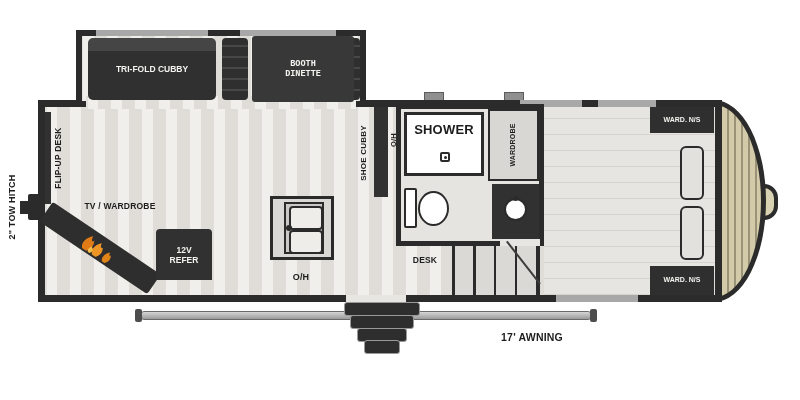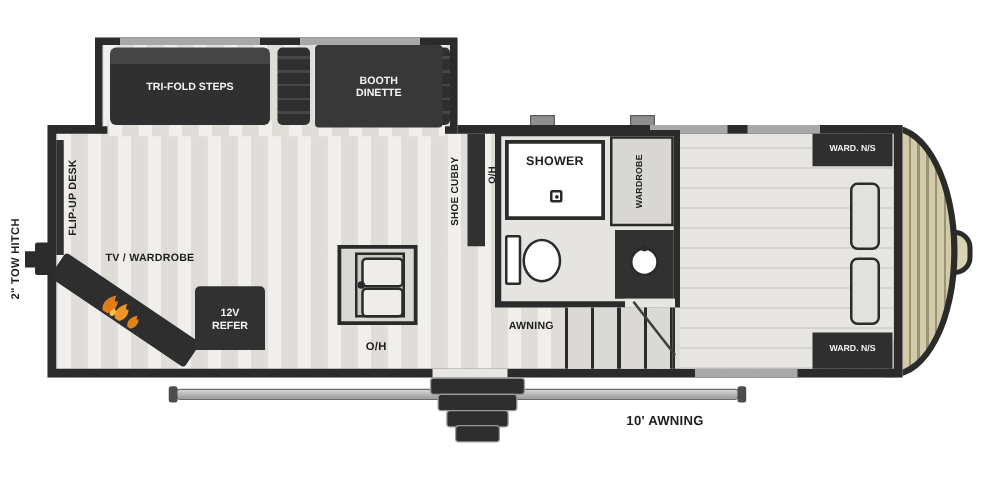--- a/index.html
+++ b/index.html
@@ -51,21 +51,21 @@
   #hitch-pin-b{left:20px;top:201px;width:8px;height:13px;background:#2b2b2b;z-index:6;}
 
   
   #sofa{left:88px;top:38px;width:128px;height:62px;border-radius:5px;
     background:linear-gradient(180deg,#454545 0 13px,#303030 13px);}
   #sofa span{font-size:8.5px;white-space:nowrap;}
   #bench-l{left:222px;top:38px;width:26px;height:62px;border-radius:4px;
     background:repeating-linear-gradient(0deg,#2f2f2f 0 9px,#474747 9px 11px);}
   #bench-r{left:336px;top:38px;width:24px;height:62px;border-radius:4px;
     background:repeating-linear-gradient(0deg,#2f2f2f 0 9px,#474747 9px 11px);}
-  #dinette-table{left:252px;top:36px;width:102px;height:66px;background:#383838;border-radius:3px;}
+  #dinette-table{left:252px;top:36px;width:102px;height:66px;background:#383838;border-radius:3px;font-family:Liberation Mono, monospace;}
   #dinette-table span{font-size:8.5px;width:56px;}
 
   
   #desk-strip{left:45px;top:112px;width:6px;height:92px;}
   #desk-label{left:59px;top:158px;font-size:8.5px;}
   #tv-label{left:120px;top:207px;font-size:8.5px;white-space:nowrap;}
   #fireplace{left:100px;top:248px;width:130px;height:24px;background:#2e2e2e;border-radius:3px;
     transform:translate(-50%,-50%) rotate(34deg);display:flex;align-items:center;justify-content:center;z-index:6;}
   #pantry{left:42px;top:204px;width:118px;height:91px;background:#2f2f2f;z-index:6;
     clip-path:polygon(0 6%,100% 90%,100% 100%,0 100%);}
@@ -86,21 +86,21 @@
   #oh-kitchen{left:301px;top:277px;font-size:9px;}
 
   
   #shoe-wall{left:374px;top:107px;width:14px;height:90px;}
   #shoe-label{left:364px;top:153px;font-size:8px;}
   #oh-bath{left:394px;top:140px;font-size:7.5px;}
 
   
   #bath{left:396px;top:104px;width:148px;height:142px;border:5px solid #2b2b2b;background:#e6e4e0;z-index:6;}
   #shower{left:404px;top:112px;width:80px;height:64px;background:#ffffff;border:3px solid #2b2b2b;z-index:6;}
-  #shower-label{left:444px;top:130px;font-size:10px;}
+  #shower-label{left:444px;top:130px;font-size:13px;}
   #drain{left:440px;top:152px;width:10px;height:10px;border:2px solid #2b2b2b;border-radius:2px;z-index:7;}
   #drain-dot{left:444px;top:156px;width:3px;height:3px;border-radius:50%;background:#2b2b2b;z-index:8;}
   #toilet-tank{left:404px;top:188px;width:13px;height:40px;background:#fff;border:2px solid #2b2b2b;border-radius:2px;z-index:6;}
   #toilet-bowl{left:418px;top:191px;width:31px;height:35px;background:#fff;border:2px solid #2b2b2b;border-radius:50%;z-index:6;}
   #vanity{left:492px;top:184px;width:47px;height:55px;}
   #vanity-sink{left:504px;top:198px;width:23px;height:23px;background:#fff;border:2px solid #2b2b2b;border-radius:50%;z-index:7;}
   #vanity-faucet{left:513px;top:196px;width:5px;height:5px;border-radius:50%;background:#2b2b2b;z-index:8;}
   #bath-wardrobe{left:488px;top:109px;width:51px;height:72px;background:#d9d7d3;border:2px solid #2b2b2b;z-index:6;}
   #wardrobe-label{left:513px;top:145px;font-size:7px;}
   #bath-door-opening{left:500px;top:239px;width:40px;height:7px;background:#e8e6e2;z-index:6;}
@@ -152,21 +152,21 @@
   <div id="win-top-1" class="window"></div>
   <div id="win-top-2" class="window"></div>
   <div id="win-bottom-1" class="window"></div>
   <div id="entry-opening" class="abs"></div>
 
   <div id="hitch-label" class="lbl v">2" TOW HITCH</div>
   <div id="hitch-pin-a" class="abs"></div>
   <div id="hitch-pin-b" class="abs"></div>
 
   <div id="sofa" class="blk flex">
-    <span class="w" style="font-weight:bold;">TRI-FOLD STEPS</span>
+    <span class="w" style="font-weight:bold;">TRI-FOLD CUBBY</span>
   </div>
   <div id="bench-l" class="blk"></div>
   <div id="bench-r" class="blk"></div>
   <div id="dinette-table" class="blk flex">
     <span class="w" style="font-weight:bold;">BOOTH DINETTE</span>
   </div>
 
   <div id="desk-strip" class="blk"></div>
   <div id="desk-label" class="lbl v">FLIP-UP DESK</div>
   <div id="tv-label" class="lbl c">TV / WARDROBE</div>
@@ -205,32 +205,32 @@
   <div id="toilet-bowl" class="abs"></div>
   <div id="vanity" class="blk"></div>
   <div id="vanity-sink" class="abs"></div>
   <div id="vanity-faucet" class="abs"></div>
   <div id="bath-wardrobe" class="abs"></div>
   <div id="wardrobe-label" class="lbl v">WARDROBE</div>
   <div id="bath-door-opening" class="abs"></div>
   <div id="door-line" class="abs"></div>
 
   <div id="steps-region" class="abs"></div>
-  <div id="steps-label" class="lbl c">AWNING</div>
+  <div id="steps-label" class="lbl c">DESK</div>
   <div id="pillow-1" class="pillow"></div>
   <div id="pillow-2" class="pillow"></div>
   <div id="ward-top" class="blk flex ward">
     <span class="w" style="font-weight:bold;">WARD. N/S</span>
   </div>
   <div id="ward-bottom" class="blk flex ward">
     <span class="w" style="font-weight:bold;">WARD. N/S</span>
   </div>
 
   <div id="awning-bar" class="abs"></div>
   <div id="awn-cap-l" class="awn-cap"></div>
   <div id="awn-cap-r" class="awn-cap"></div>
-  <div id="awning-label" class="lbl c">10' AWNING</div>
+  <div id="awning-label" class="lbl c">17' AWNING</div>
   <div id="estep-1" class="estep"></div>
   <div id="estep-2" class="estep"></div>
   <div id="estep-3" class="estep"></div>
   <div id="estep-4" class="estep"></div>
 
 </div>
 
 </body></html>

